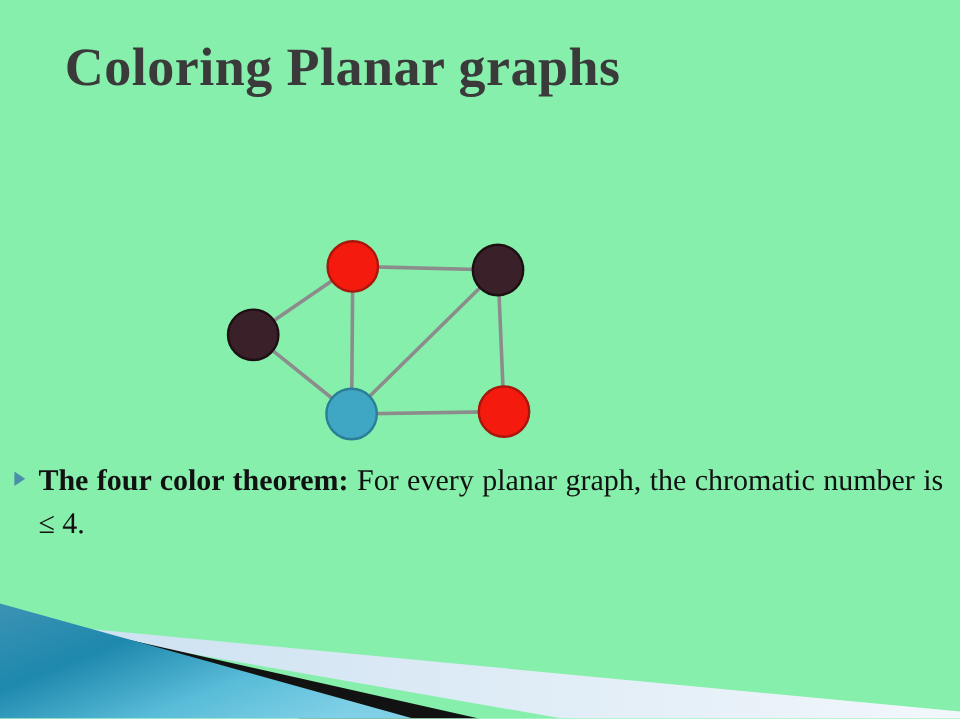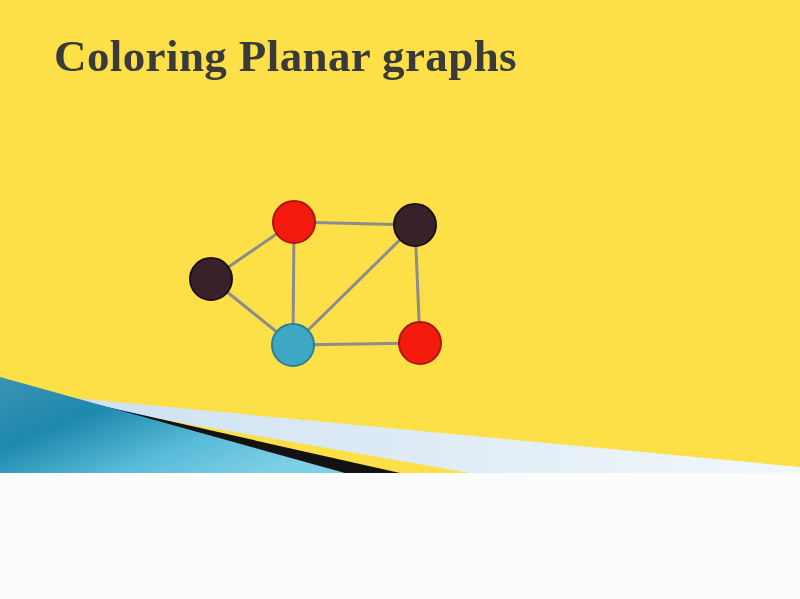--- a/index.html
+++ b/index.html
@@ -12,22 +12,22 @@
     background: #fcfcfd;
     font-family: "Liberation Serif", serif;
     overflow: hidden;
     position: relative;
   }
 
   #slide {
     position: absolute;
     left: 0; top: 0;
     width: 800px;
-    height: 473px;
-    background: #fde047;
+    height: 599px;
+    background: #86efac;
     overflow: hidden;
   }
 
   
   #slide-title {
     position: absolute;
     left: 54px;
     top: 28px;
     width: 700px;
     font-family: "Liberation Serif", serif;
@@ -128,20 +128,24 @@
       <g>
         <circle cx="36" cy="86" r="21" fill="#3a2028" stroke="#1d1013" stroke-width="2"></circle>
         <circle cx="119" cy="29" r="21" fill="#f41a0d" stroke="#a8160c" stroke-width="2"></circle>
         <circle cx="240" cy="32" r="21" fill="#3a2028" stroke="#1d1013" stroke-width="2"></circle>
         <circle cx="118" cy="152" r="21" fill="#3fa7c4" stroke="#2a7f97" stroke-width="2"></circle>
         <circle cx="245" cy="150" r="21" fill="#f41a0d" stroke="#a8160c" stroke-width="2"></circle>
       </g>
     </svg>
   </div>
 
+  <div class="bullet-row" id="bullet-theorem">
+    <span class="bullet-marker"></span>
+    <span class="bullet-text"><b>The four color theorem:</b><span> </span><span>For every planar graph, the chromatic number is ≤ 4.</span></span>
+  </div>
 
   <div id="bottom-decoration">
     <svg width="800" height="110" viewBox="0 0 800 110" xmlns="http://www.w3.org/2000/svg">
       <defs>
         <linearGradient id="tealGrad" x1="0" y1="0" x2="1" y2="0.7">
           <stop offset="0%" stop-color="#3c93b4"></stop>
           <stop offset="35%" stop-color="#1e88ad"></stop>
           <stop offset="70%" stop-color="#59bcd8"></stop>
           <stop offset="100%" stop-color="#7fd0e6"></stop>
         </linearGradient>

